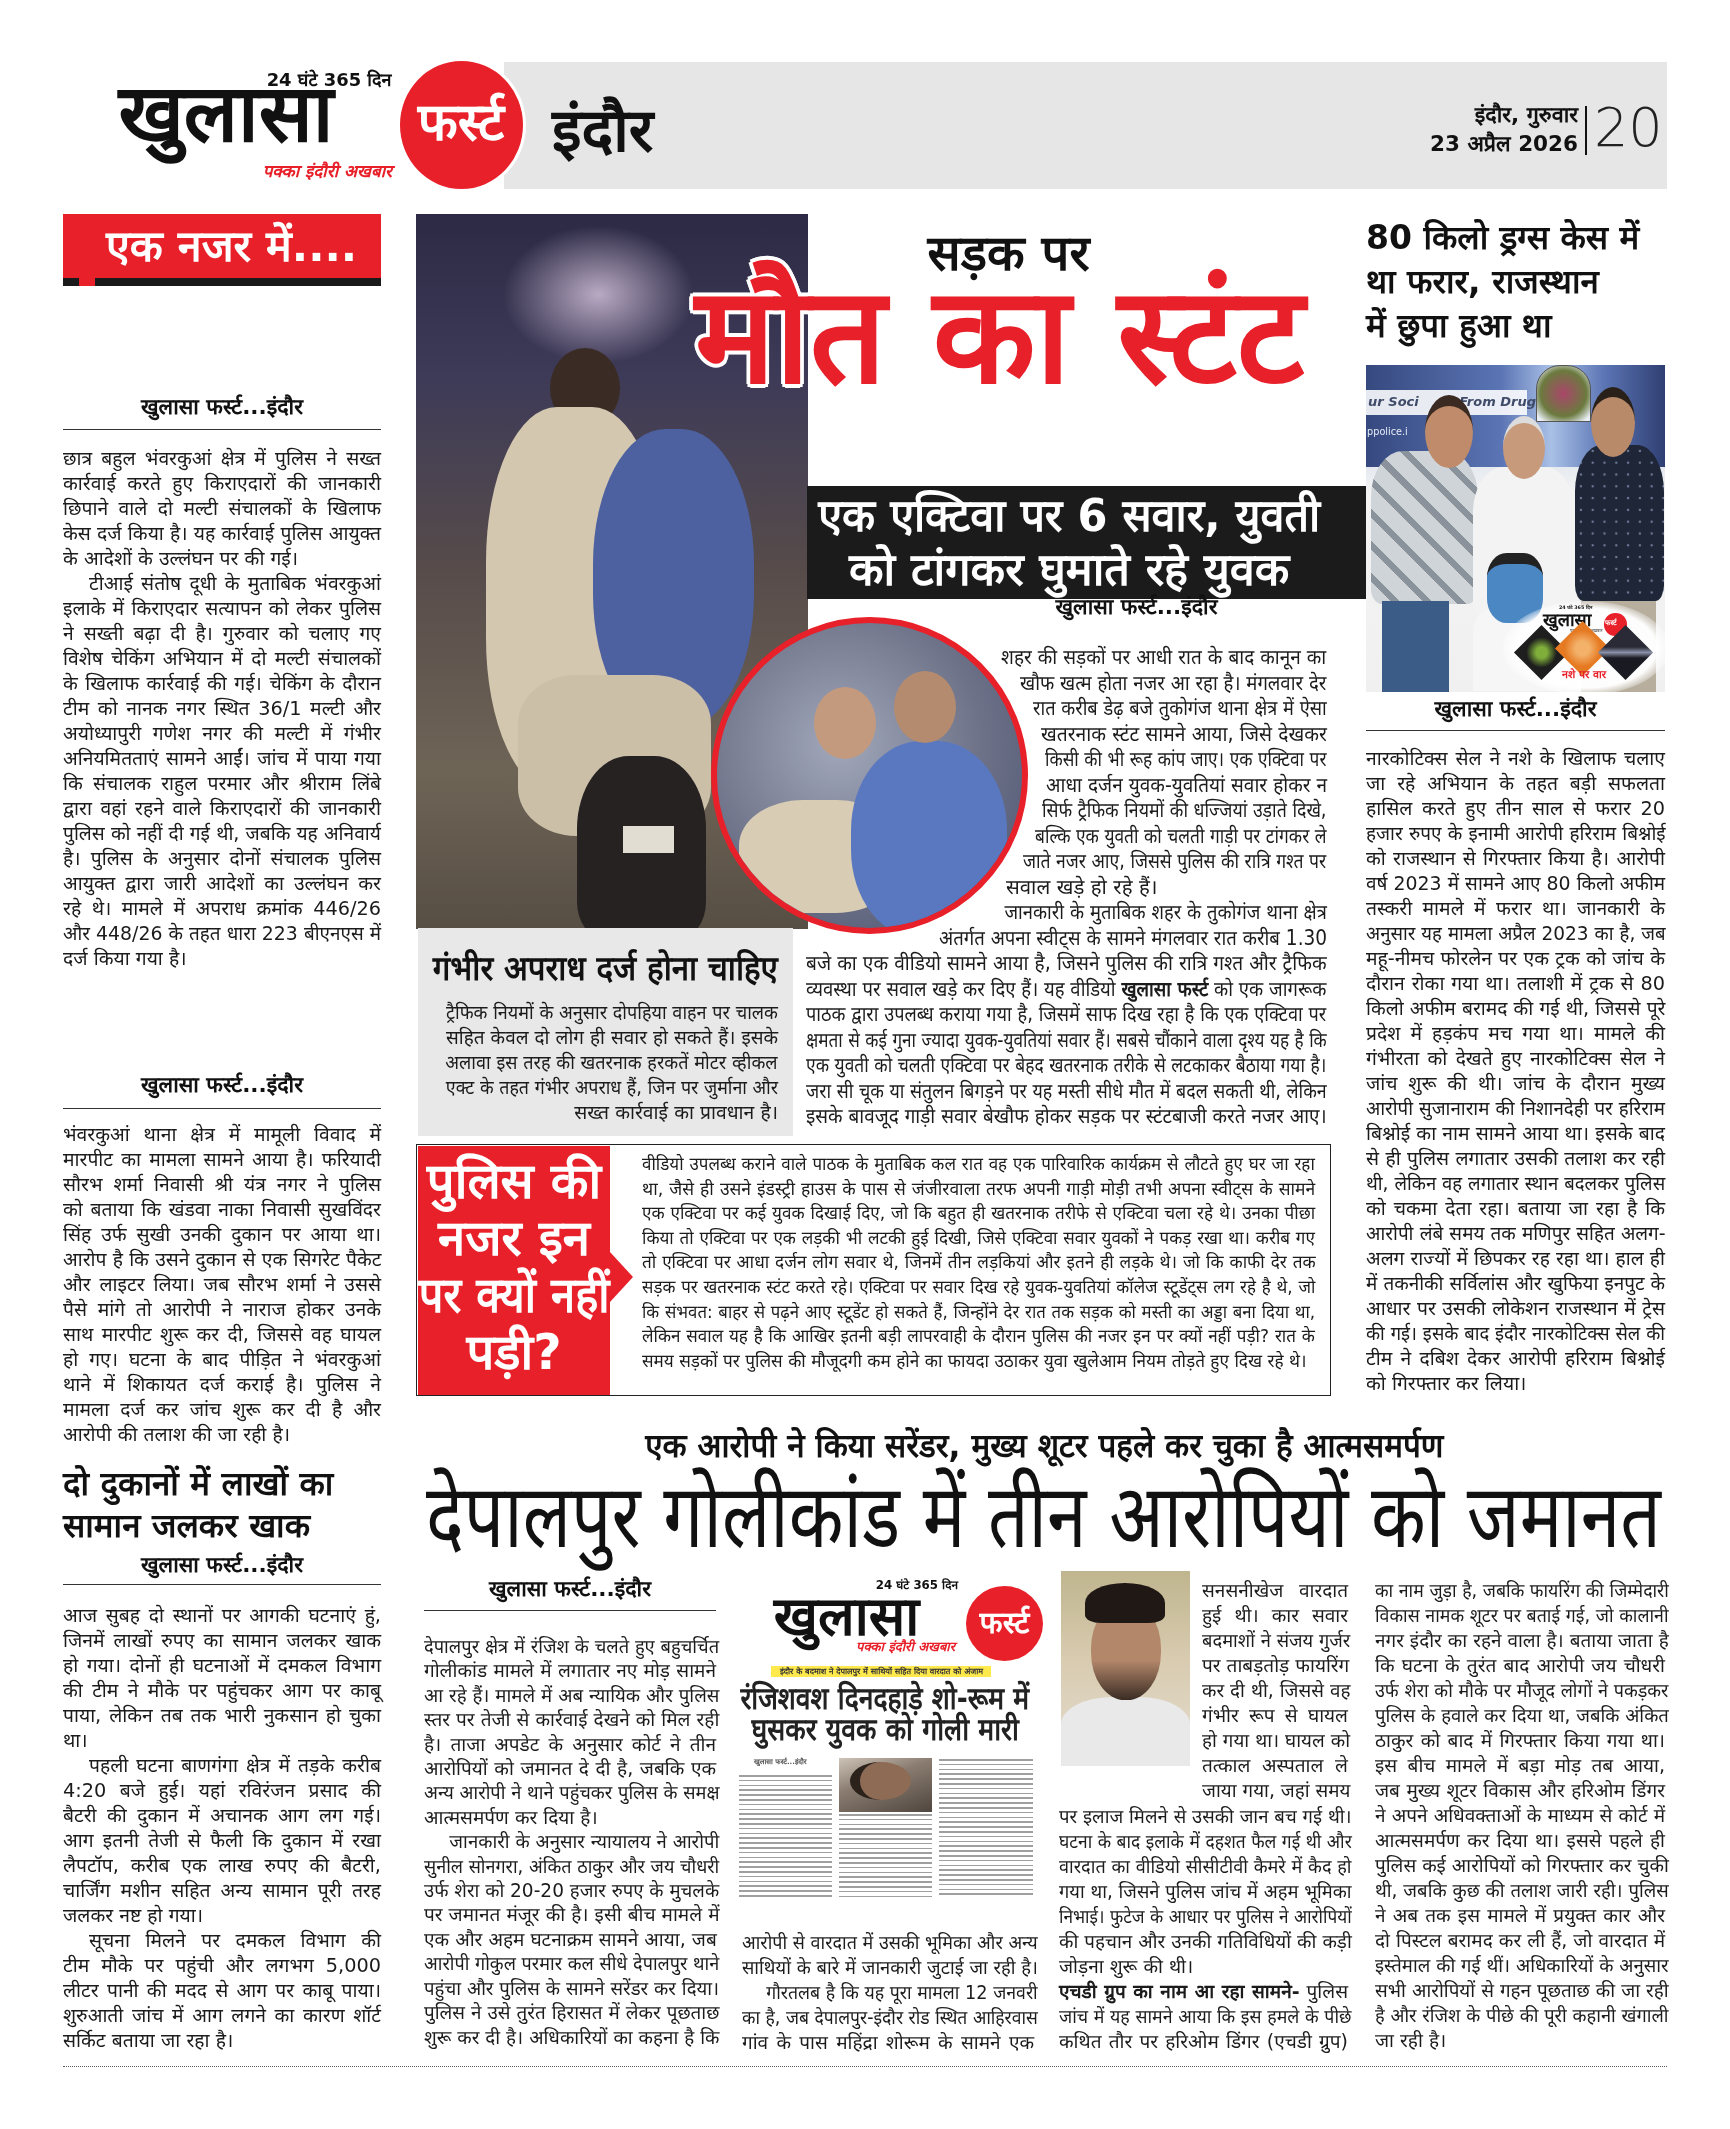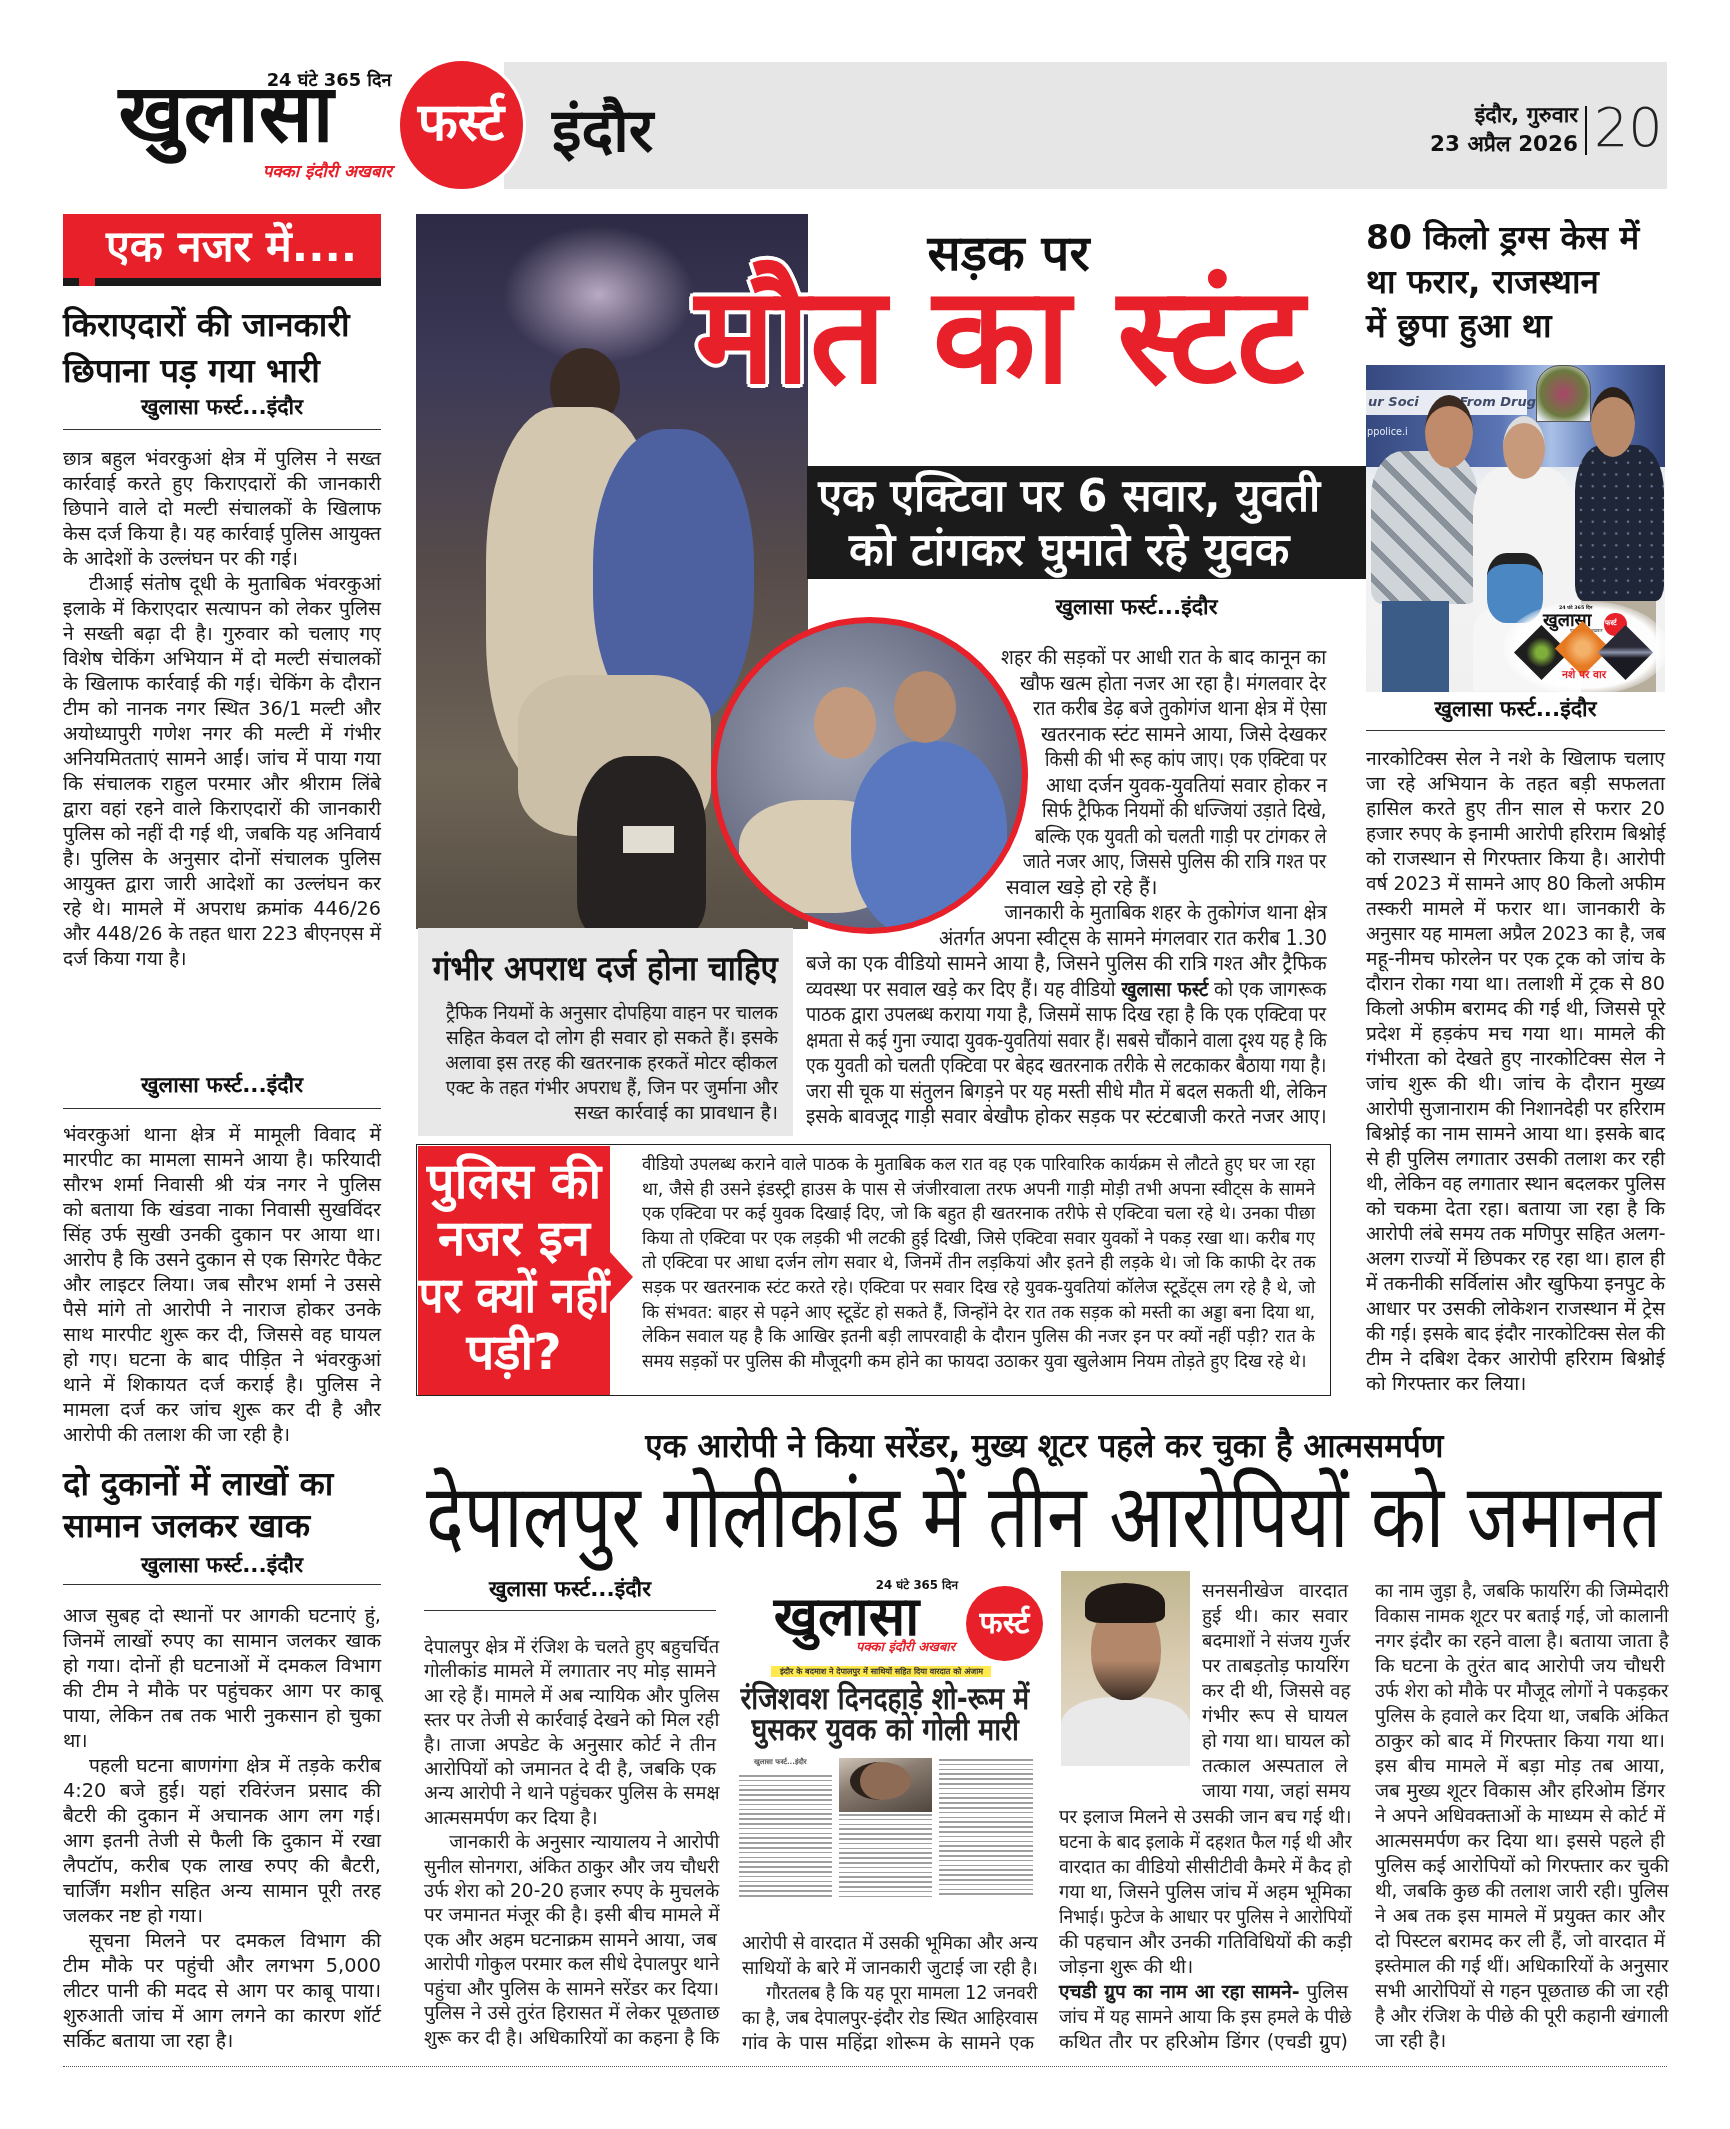--- a/index.html
+++ b/index.html
@@ -37,24 +37,20 @@
   <div class="a fit" style="left: 1395px; top: 102px; width: 183px; font-size: 21.5px; line-height: 26px; font-weight: 700; text-align: right; color: rgb(17, 17, 17);">इंदौर, गुरुवार</div>
   <div class="a fit" style="left: 1395px; top: 131px; width: 183px; font-size: 21.5px; line-height: 26px; font-weight: 700; text-align: right; color: rgb(17, 17, 17);">23 अप्रैल 2026</div>
   <div class="a" style="left:1585px;top:106px;width:1.6px;height:49px;background:#111;"></div>
   <div class="a" style="left:1594px;top:98px;font-size:54px;line-height:59px;font-weight:300;color:#222;white-space:nowrap;">20</div>
 
   <div class="a bgred" style="left:63px;top:214px;width:318px;height:64px;"></div>
   <div class="a fit" style="left: 106px; top: 214px; width: 258px; font-size: 43px; line-height: 64px; font-weight: 700; color: rgb(255, 255, 255);">एक नजर में....</div>
   <div class="a" style="left:63px;top:278px;width:318px;height:8px;background:#1a1a1a;"></div>
   <div class="a bgred" style="left:79px;top:278px;width:16px;height:8px;"></div>
 
-  <div class="a hl" style="left:63px;top:302px;width:318px;font-size:33px;line-height:46px;">
-    <div class="fit" style="">किराएदारों की जानकारी</div>
-    <div class="fit" style="">छिपाना पड़ गया भारी</div>
-  </div>
   <div class="byl fit" style="left: 63px; top: 394px; width: 318px;">खुलासा फर्स्ट...इंदौर</div>
   <div class="rule" style="left:63px;top:429px;width:318px;"></div>
   <div class="txt" style="left:63px;top:446px;width:318px;line-height:25px;">
       <div class="ln" style="">छात्र बहुल भंवरकुआं क्षेत्र में पुलिस ने सख्त</div>
       <div class="ln" style="">कार्रवाई करते हुए किराएदारों की जानकारी</div>
       <div class="ln" style="">छिपाने वाले दो मल्टी संचालकों के खिलाफ</div>
       <div class="ln" style="">केस दर्ज किया है। यह कार्रवाई पुलिस आयुक्त</div>
       <div class="ln last" style="">के आदेशों के उल्लंघन पर की गई।</div>
       <div class="ln ind" style="">टीआई संतोष दूधी के मुताबिक भंवरकुआं</div>
       <div class="ln" style="">इलाके में किराएदार सत्यापन को लेकर पुलिस</div>
@@ -126,21 +122,21 @@
     <div class="shape" style="left:70px;top:193px;width:177px;height:386px;border-radius:40%;background:#d4c7b0;"></div>
     <div class="shape" style="left:177px;top:215px;width:161px;height:300px;border-radius:45%;background:#4d61a0;"></div>
     <div class="shape" style="left:102px;top:461px;width:193px;height:161px;border-radius:30%;background:#cbbfa8;"></div>
     <div class="shape" style="left:161px;top:542px;width:129px;height:182px;border-radius:40% 40% 20% 20%;background:#262222;"></div>
     <div class="shape" style="left:207px;top:612px;width:51px;height:27px;background:#e2ddd2;"></div>
   </div>
 
   <div class="a fit" style="left: 837px; top: 208px; width: 343px; font-size: 49px; line-height: 91px; font-weight: 900; text-align: center; color: rgb(17, 17, 17);">सड़क पर</div>
   <div class="a fit red" style="left: 695px; top: 258px; width: 622px; font-size: 134px; line-height: 156px; font-weight: 900; z-index: 3; text-shadow: rgb(255, 255, 255) 3.8px 0px, rgb(255, 255, 255) -3.8px 0px, rgb(255, 255, 255) 0px 3.8px, rgb(255, 255, 255) 0px -3.8px, rgb(255, 255, 255) 2.7px 2.7px, rgb(255, 255, 255) -2.7px -2.7px, rgb(255, 255, 255) 2.7px -2.7px, rgb(255, 255, 255) -2.7px 2.7px;">मौत का स्टंट</div>
 
-  <div class="a" style="left:807px;top:466px;width:628px;height:113px;background:var(--deck,#1b1b1b);text-decoration:underline;">
+  <div class="a" style="left:807px;top:486px;width:628px;height:113px;background:var(--deck,#1b1b1b);text-decoration:underline;">
     <div class="a fit" style="left: 10.7px; top: 3.2px; width: 525px; font-size: 45px; line-height: 54px; font-weight: 700; color: rgb(255, 255, 255); text-align: center; transform: scaleX(0.9571); transform-origin: left center;">एक एक्टिवा पर 6 सवार, युवती</div>
     <div class="a fit" style="left: 10.7px; top: 57px; width: 503px; font-size: 45px; line-height: 54px; font-weight: 700; color: rgb(255, 255, 255); text-align: center;">को टांगकर घुमाते रहे युवक</div>
   </div>
   <div class="byl fit" style="left: 1040px; top: 594px; width: 193px;">खुलासा फर्स्ट...इंदौर</div>
 
   <div class="a" style="left:711px;top:617px;width:317px;height:317px;border-radius:50%;border:6.4px solid var(--red,#e8202a);box-sizing:border-box;overflow:hidden;z-index:2;
               background:radial-gradient(circle at 40% 40%,#a2a8ba,#6d7288 55%,#4a5070 100%);">
     <div class="shape" style="left:21.5px;top:177px;width:161px;height:113px;border-radius:40%;background:#d8ccb5;"></div>
     <div class="shape" style="left:134px;top:118px;width:156px;height:198px;border-radius:45%;background:#5a78c0;"></div>
     <div class="shape" style="left:97px;top:64px;width:62px;height:72px;border-radius:50%;background:#c49a7e;"></div>

